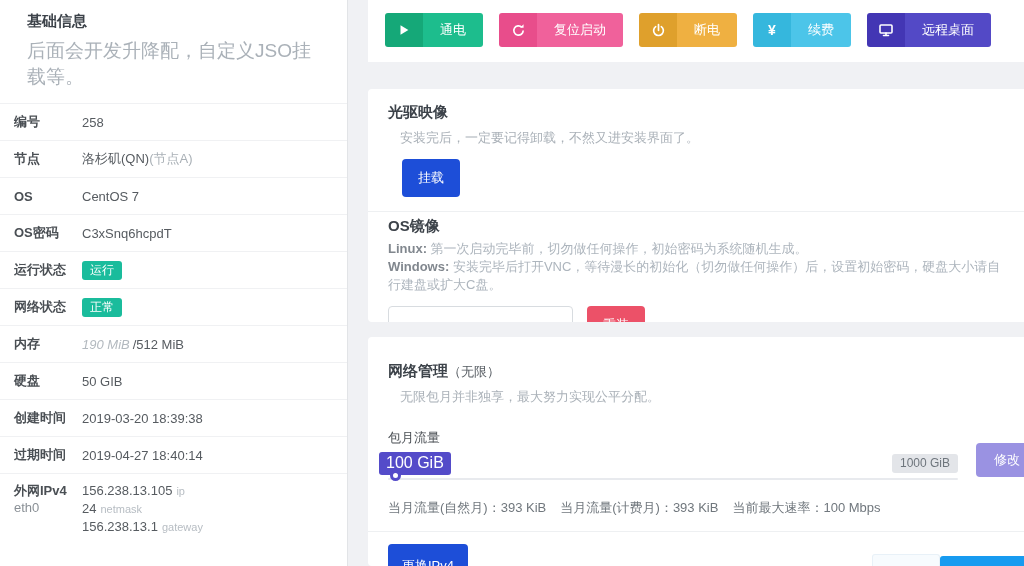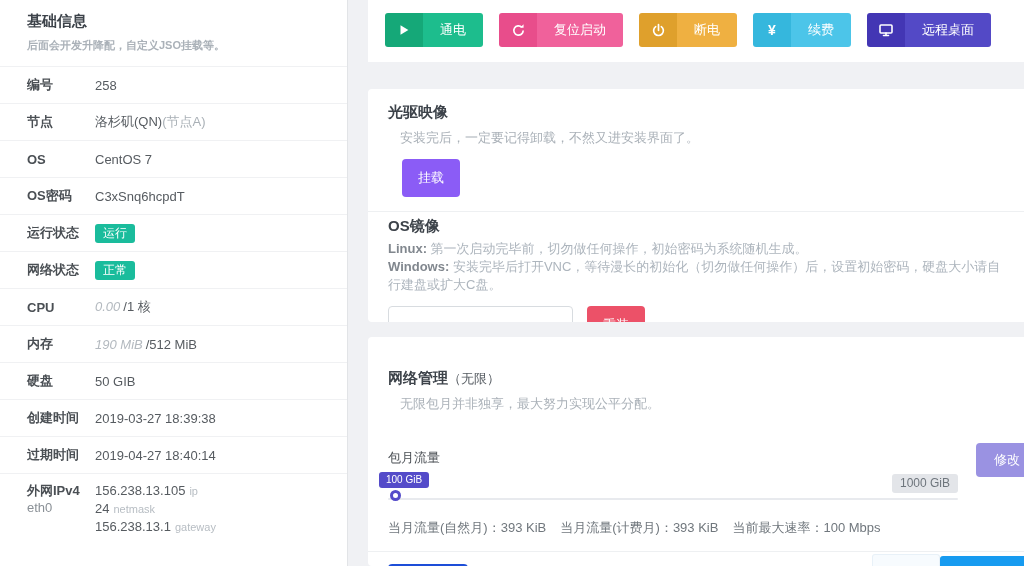--- a/index.html
+++ b/index.html
@@ -8,24 +8,24 @@
     position:relative; overflow:hidden;
     background:#f0f1f4;
     font-family:"Liberation Sans","DejaVu Sans",sans-serif;
     font-size:13px; color:#565b60;
   }
   
   .left-card { position:absolute; left:0; top:0; width:348px; height:566px;
     background:#fff; border-right:1px solid #e2e4e7; }
   .lp-head { padding:12px 20px 0 27px; }
   .lp-title { font-size:15px; font-weight:bold; color:#3d434a; }
-  .lp-sub { margin-top:7px; color:#aab1b8; font-size:11px;font-weight:bold; }
+  .lp-sub { margin-top:7px; color:#aab1b8; font-size:19px; }
   .info-table { margin-top:13px; }
   .irow { display:flex; align-items:center; min-height:37px;
-    border-top:1px solid #f0f1f3; padding-left:27px; }
+    border-top:1px solid #f0f1f3; padding-left:14px; }
   .irow-tall { align-items:flex-start; padding-top:8px; line-height:17px; }
   .rl { width:68px; flex:none; font-weight:bold; color:#4a4f54; }
   .rl .sub-label { font-weight:normal; color:#8a9096; }
   .rv { color:#565b60; }
   .rv .dim { color:#a9b0b6; }
   .badge { display:inline-block; background:#1abc9c; color:#fff; font-size:12px;
     padding:2px 8px 3px; border-radius:3px; line-height:14px; }
   .muted-italic { font-style:italic; color:#b3b9bf; margin-right:3px; }
   .unit { font-size:11px; color:#b7bdc3; margin-left:4px; }
   
@@ -37,39 +37,39 @@
   .act-lb { display:flex; align-items:center; padding:0 17px; }
   .b-green .act-ic{background:#15a878;} .b-green .act-lb{background:#1dbd8d;}
   .b-pink  .act-ic{background:#e84d8b;} .b-pink  .act-lb{background:#f0619b;}
   .b-amber .act-ic{background:#dfa02c;} .b-amber .act-lb{background:#efb041;}
   .b-cyan  .act-ic{background:#35b7dd;} .b-cyan  .act-lb{background:#4cc5e9;}
   .b-indigo.act-btn .act-ic{background:#4336b4;} .b-indigo .act-lb{background:#5349c6;}
   .yen { font-size:14px; font-weight:bold; }
   .card { position:absolute; left:368px; right:0; background:#fff;
     border-radius:4px 0 0 4px; padding:14px 20px; }
   .card1 { top:89px; height:233px; overflow:hidden; }
-  .card2 { top:337px; bottom:0; padding-top:32px; }
+  .card2 { top:337px; bottom:0; padding-top:25px; }
   .sec-title { font-size:15px; font-weight:bold; color:#3d434a; }
   .sec-title .suffix { font-weight:normal; font-size:13px; color:#555b61; }
   .sec-sub { margin-top:7px; color:#aab1b8;margin-left:12px; }
   .note { margin-top:4px; color:#adb5bd; line-height:18px; }
   .note b { color:#81878e; }
   .form-row { display:flex; align-items:center; margin-top:12px; }
   .select { display:flex; align-items:center; justify-content:space-between;
     height:38px; border:1px solid #d8dce0; border-radius:4px; background:#fff;
     padding:0 10px 0 12px; color:#4a5056; cursor:pointer; }
   .sel-iso { width:255px; } .sel-os { width:185px; }
   .btn-solid { display:inline-flex; align-items:center; height:38px; padding:0 16px;
     margin-left:14px; border-radius:4px; color:#fff; font-size:13px; cursor:pointer; }
-  .btn-purple { background:#8b5cf6; } .btn-red { background:#ec5168; }
+  .btn-purple { background:#1d4ed8; } .btn-red { background:#ec5168; }
   .divider { border-top:1px solid #eef0f2; margin:14px -20px 0; }
-  .quota-label { margin-top:36px; color:#4a4f54; }
+  .quota-label { margin-top:23px; color:#4a4f54; }
   .slider-wrap { position:relative; height:46px; width:570px; margin-top:2px; }
   .s-badge { position:absolute; left:-9px; top:3px; background:#544bc9; color:#fff;
-    font-size:10px; padding:2px 7px 3px; border-radius:3px; }
+    font-size:16px; padding:2px 7px 3px; border-radius:3px; }
   .s-track { position:absolute; left:0; right:0; top:29px; height:2px;
     background:#e8eaee; border-radius:2px; }
   .s-handle { position:absolute; left:2px; top:21px; width:11px; height:11px;
     border:3.5px solid #544bc9; border-radius:50%; background:#fff; cursor:pointer; }
   .s-max { position:absolute; right:0; top:5px; background:#e3e5e9; color:#6e757c;
     font-size:12px; padding:2px 8px 3px; border-radius:3px; }
   .modify-btn { position:absolute; top:106px; right:-14px; background:#9a92e2;
     color:#fff; padding:8px 18px; border-radius:4px; font-size:13px; cursor:pointer; }
   .stats { display:flex; gap:14px; margin-top:4px; color:#70777d; }
   .ipv4-btn { display:inline-flex; align-items:center; height:44px; padding:0 14px;
@@ -107,34 +107,30 @@
     </div>
     <div class="irow">
       <div class="rl">运行状态</div>
       <div class="rv"><span class="badge">运行</span></div>
     </div>
     <div class="irow">
       <div class="rl">网络状态</div>
       <div class="rv"><span class="badge">正常</span></div>
     </div>
     <div class="irow">
-      <div class="rl">CPU</div>
-      <div class="rv"><span class="muted-italic">0.00</span><span>/1 核</span></div>
-    </div>
-    <div class="irow">
       <div class="rl">内存</div>
       <div class="rv"><span class="muted-italic">190 MiB</span><span>/512 MiB</span></div>
     </div>
     <div class="irow">
       <div class="rl">硬盘</div>
       <div class="rv">50 GIB</div>
     </div>
     <div class="irow">
       <div class="rl">创建时间</div>
-      <div class="rv">2019-03-27 18:39:38</div>
+      <div class="rv">2019-03-20 18:39:38</div>
     </div>
     <div class="irow">
       <div class="rl">过期时间</div>
       <div class="rv">2019-04-27 18:40:14</div>
     </div>
     <div class="irow irow-tall">
       <div class="rl">
         <div>外网IPv4</div>
         <div class="sub-label">eth0</div>
       </div>

